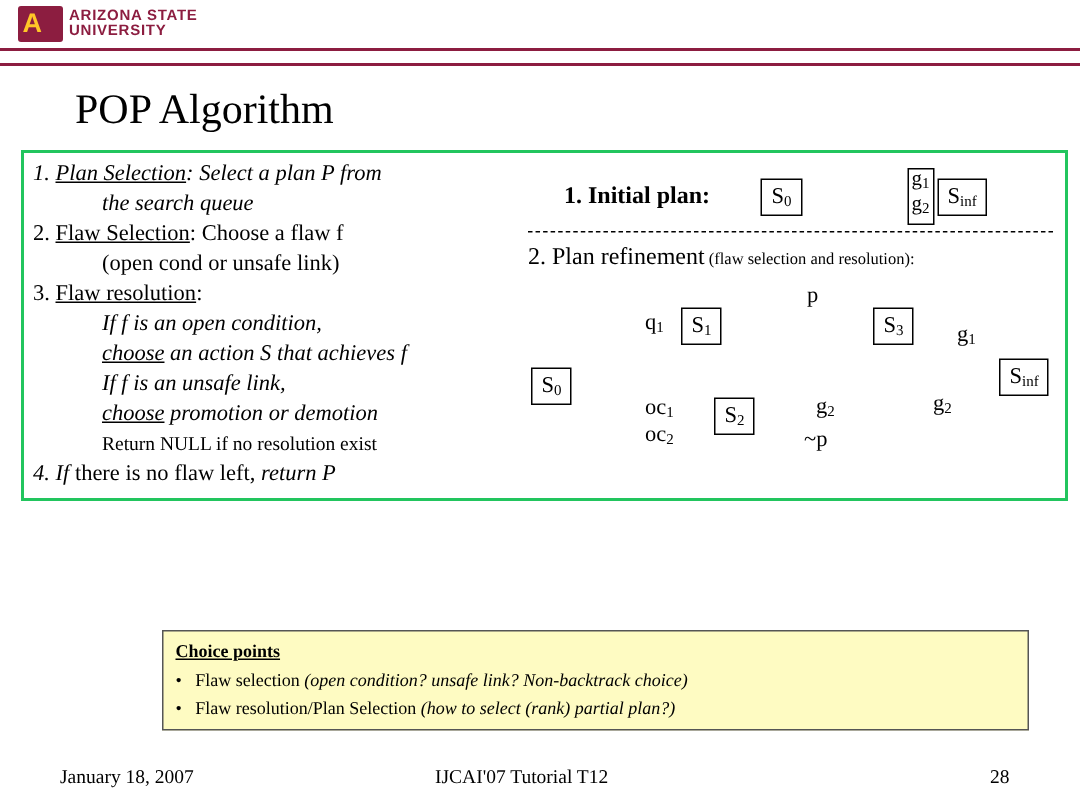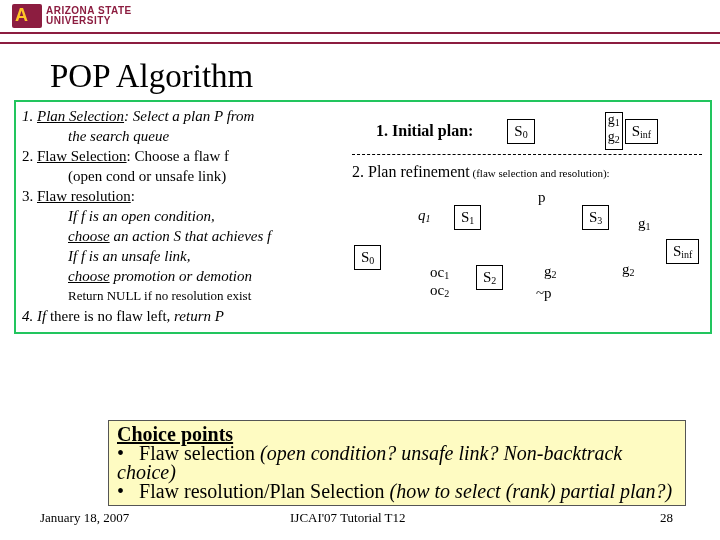--- a/index.html
+++ b/index.html
@@ -2,40 +2,40 @@
 <html><head>
 <meta charset="utf-8">
 <style>
   body { margin:0; padding:0; font-family:"Times New Roman",serif; background:#fff; width:720px; height:540px; overflow:hidden; position:relative; color:#000; }
   .header { position:absolute; top:0; left:0; width:720px; height:42px; background:#fff; }
   .logo { position:absolute; top:4px; left:12px; display:flex; align-items:center; }
   .logo-mark { width:30px; height:24px; background:#8C1D40; border-radius:2px; position:relative; margin-right:4px; }
   .logo-mark::before { content:"A"; color:#FFC627; font-family:Arial,sans-serif; font-weight:bold; font-size:18px; position:absolute; left:3px; top:1px; }
   .logo-text { font-family:Arial,sans-serif; font-size:10px; line-height:10px; letter-spacing:0.5px; color:#8C1D40; font-weight:bold; }
   .hline-top { position:absolute; left:0; width:720px; height:2px; background:#8C1D40; }
-  .title { position:absolute; top:58px; left:50px; font-size:33px; }
+  .title { position:absolute; top:58px; left:50px; font-size:28px; }
   .main { position:absolute; top:100px; left:14px; width:690px; border:2px solid #22c55e; padding:4px 2px 6px 2px; display:flex; }
   .algo { width:330px; font-size:15px; line-height:20px; padding-left:4px; }
   .algo .u { text-decoration:underline; }
   .algo .it { font-style:italic; }
   .algo .ind1 { padding-left:46px; display:block; }
   .right { width:354px; font-size:15px; padding-top:6px; position:relative; }
   .initial-row { display:flex; align-items:center; }
   .initial-lbl { font-weight:bold; font-size:16px; margin-left:24px; }
   .sbox { border:1px solid #000; padding:3px 6px; font-size:15px; display:inline-block; }
   .gbox { border:1px solid #000; padding:0px 2px 2px 2px; font-size:14px; display:inline-block; line-height:14px; }
   .sub { font-size:10px; vertical-align:-2px; }
   .dash { border-top:1.5px dashed #000; margin:4px 0 8px 0; width:350px; }
   .refine-lbl { font-size:16px; }
   .refine-lbl b { font-weight:normal; }
   .refine-sm { font-size:11px; }
   .diagram { position:relative; height:128px; margin-top:2px; }
   .at { position:absolute; }
   .ann { font-size:15px; }
-  .choice { position:absolute; top:420px; left:108px; width:560px; background:#FEFBC2; border:1px solid #555; padding:4px 8px; font-size:20px; line-height:19px; }
+  .choice { position:absolute; top:420px; left:108px; width:560px; background:#FEFBC2; border:1px solid #555; padding:4px 8px; font-size:12px; line-height:19px; }
   .choice .it { font-style:italic;margin-top:35px; }
   .footer { position:absolute; top:510px; left:0; width:720px; font-size:13px; }
 </style>
 </head>
 <body>
 
 <div class="header">
   <div class="logo">
     <div class="logo-mark"></div>
     <div class="logo-text">
@@ -77,21 +77,21 @@
       </span>
       <span class="sbox" style="margin-left:2px;"><span>S</span><span class="sub">inf</span></span>
     </div>
     <div class="dash"></div>
     <div class="refine-lbl"><b>2. Plan refinement</b><span class="refine-sm"> (flaw selection and resolution):</span></div>
 
     <div class="diagram">
 
       <span class="at sbox" style="top:62px; left:2px;"><span>S</span><span class="sub">0</span></span>
 
-      <span class="at ann" style="top:24px; left:66px;font-style:italic;"><span>q</span><span class="sub">1</span></span>
+      <span class="at ann" style="top:24px; left:78px;"><span>q</span><span class="sub">1</span></span>
       <span class="at sbox" style="top:22px; left:102px;"><span>S</span><span class="sub">1</span></span>
 
       <span class="at ann" style="top:6px; left:186px;">p</span>
 
       <span class="at sbox" style="top:22px; left:230px;"><span>S</span><span class="sub">3</span></span>
 
       <span class="at ann" style="top:32px; left:286px;"><span>g</span><span class="sub">1</span></span>
 
       <span class="at ann" style="top:82px; left:78px; line-height:15px;">
         <span>oc</span><span class="sub">1</span><br>

